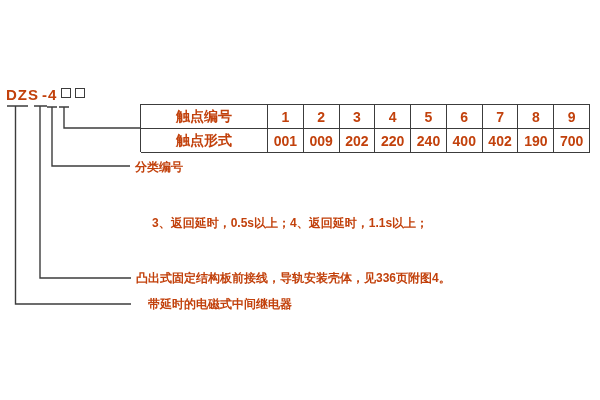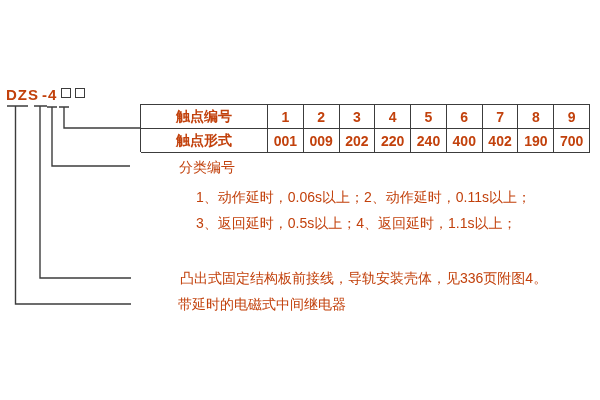--- a/index.html
+++ b/index.html
@@ -72,32 +72,31 @@
     border-bottom: 1.5px solid #3c3c3c;
     display: flex;
     align-items: center;
     justify-content: center;
     white-space: nowrap;
     overflow: hidden;
   }
   
   .lbl {
     position: absolute;
-    font-size: 14px;
-    font-weight: 400;
+    font-size: 12px;
+    font-weight: 700;
     line-height: 16px;
     white-space: nowrap;
-    margin-left: 44px;
   }
   .lbl-classification { left: 135px; top: 159px; }
   .note-1 { left: 152px; top: 189px; }
   .note-2 { left: 152px; top: 215px; }
   .note-3 { left: 152px; top: 242px; }
   .lbl-structure { left: 136px; top: 270px; }
-  .lbl-relay { left: 134px; top: 296px; }
+  .lbl-relay { left: 148px; top: 296px; }
 </style>
 </head>
 <body>
 
 <div class="canvas">
 
   <div class="model">
     <span>DZS</span>
     <span class="series">-4</span>
     <span class="box"></span>
@@ -128,18 +127,17 @@
     <div class="cell">202</div>
     <div class="cell">220</div>
     <div class="cell">240</div>
     <div class="cell">400</div>
     <div class="cell">402</div>
     <div class="cell">190</div>
     <div class="cell">700</div>
   </div>
 
   <div class="lbl lbl-classification">分类编号</div>
-  <div class="lbl note-1">1、动作延时，0.06s以上；2、动作延时，0.11s以上；</div>
   <div class="lbl note-2">3、返回延时，0.5s以上；4、返回延时，1.1s以上；</div>
   <div class="lbl lbl-structure">凸出式固定结构板前接线，导轨安装壳体，见336页附图4。</div>
   <div class="lbl lbl-relay">带延时的电磁式中间继电器</div>
 
 </div>
 
 </body></html>

